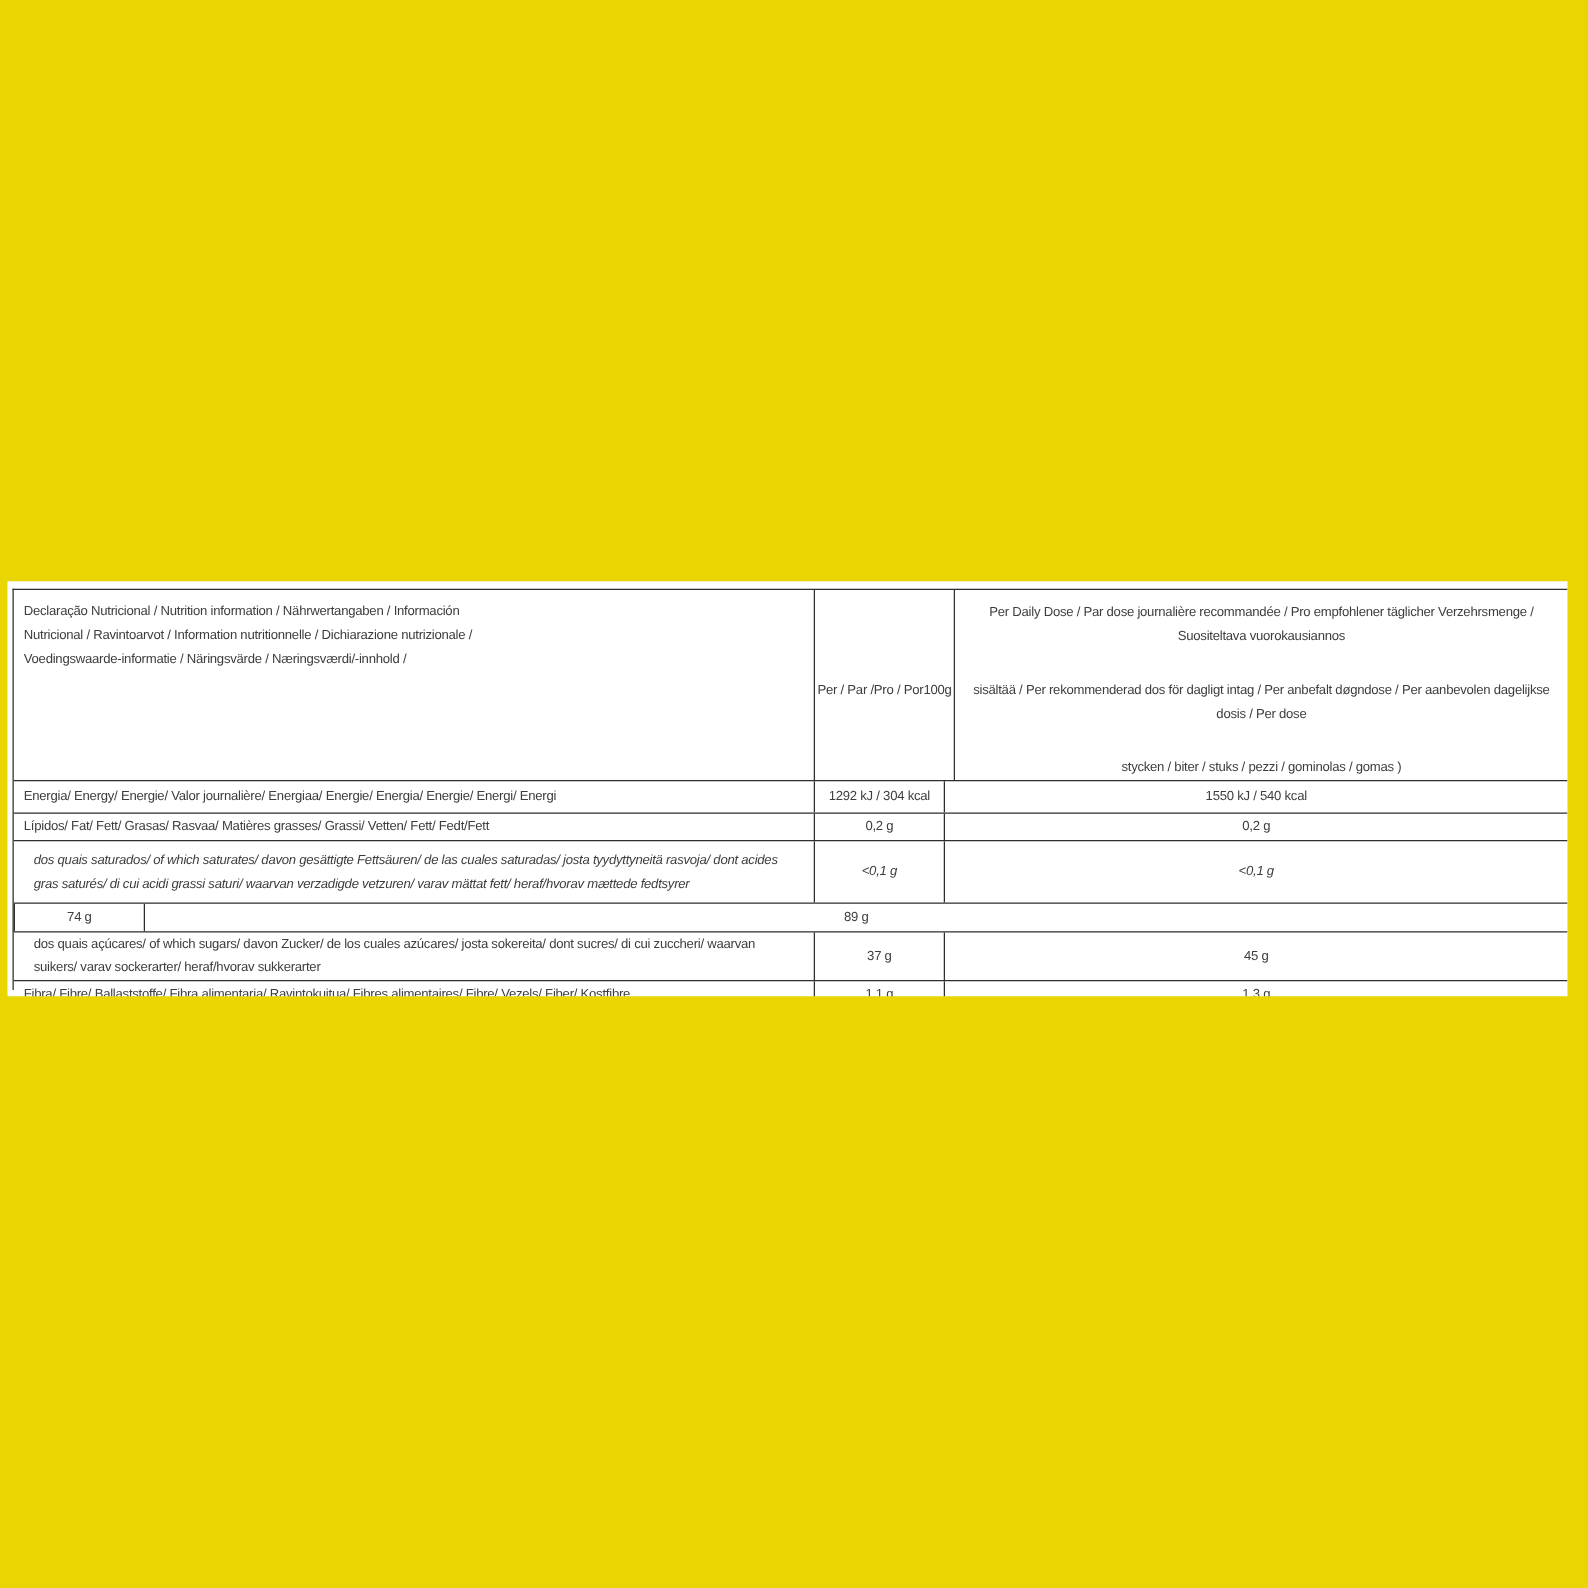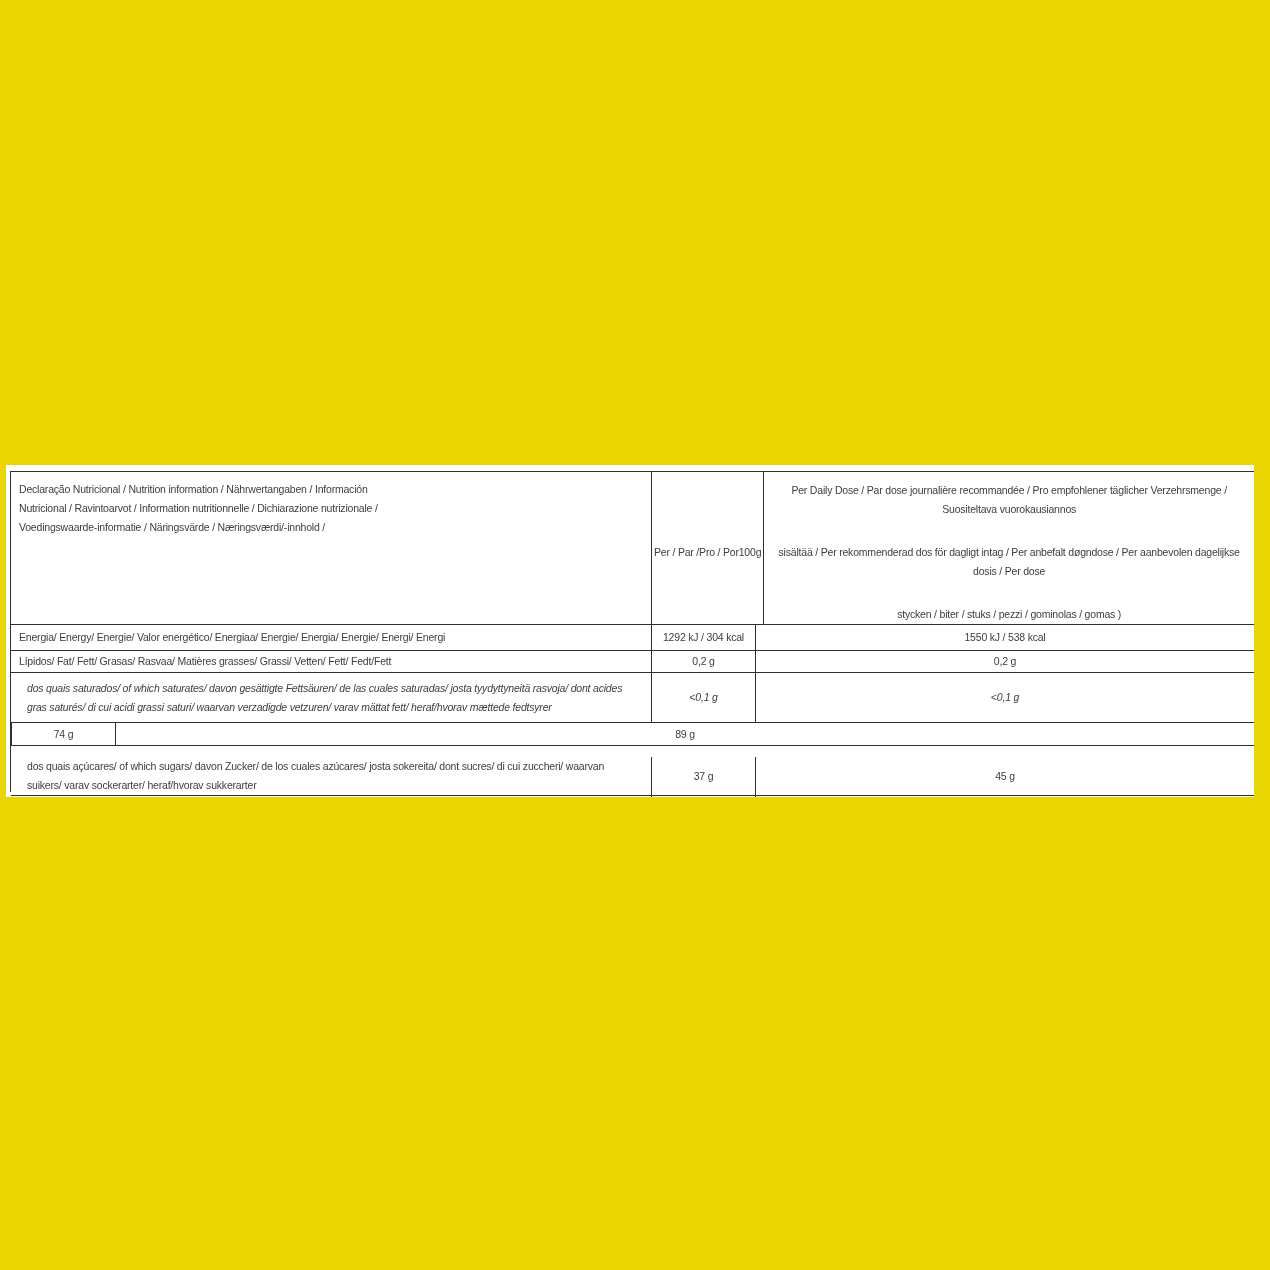--- a/index.html
+++ b/index.html
@@ -85,21 +85,21 @@
   }
   .header-row .c3 {
     justify-content: flex-start;
     padding-top: 9px;
     gap: 24px;
   }
   .r-energy   { min-height: 26px; }
   .r-fat      { min-height: 22px; }
   .r-sat      { min-height: 50px; font-style: italic; }
   .r-carb     { min-height: 23px; }
-  .r-sugars   { min-height: 28px; margin-top: 11px; }
+  .r-sugars   { min-height: 28px; }
   .r-fibre    { min-height: 21px; }
   .indent .c1 { padding-left: 16px; }
   .hdr-line { white-space: nowrap; }
 </style>
 </head>
 <body style="background: rgb(233, 213, 2);">
 
 <div class="panel">
   <div class="ntable">
 
@@ -115,23 +115,23 @@
         <div class="hdr-line">100g</div>
       </div>
       <div class="c3">
         <div>Per Daily Dose / Par dose journalière recommandée / Pro empfohlener täglicher Verzehrsmenge / Suositeltava vuorokausiannos</div>
         <div>sisältää / Per rekommenderad dos för dagligt intag / Per anbefalt døgndose / Per aanbevolen dagelijkse dosis / Per dose</div>
         <div>stycken / biter / stuks / pezzi / gominolas / gomas )</div>
       </div>
     </div>
 
     <div class="trow r-energy">
-      <div class="c1">Energia/ Energy/ Energie/ Valor energético/ Energiaa/ Energie/ Energia/ Energie/ Energi/ Energi</div>
+      <div class="c1">Energia/ Energy/ Energie/ Valor journalière/ Energiaa/ Energie/ Energia/ Energie/ Energi/ Energi</div>
       <div class="c2">1292 kJ / 304 kcal</div>
-      <div class="c3">1550 kJ / 538 kcal</div>
+      <div class="c3">1550 kJ / 540 kcal</div>
     </div>
 
     <div class="trow r-fat">
       <div class="c1">Lípidos/ Fat/ Fett/ Grasas/ Rasvaa/ Matières grasses/ Grassi/ Vetten/ Fett/ Fedt/Fett</div>
       <div class="c2">0,2 g</div>
       <div class="c3">0,2 g</div>
     </div>
 
     <div class="trow r-sat indent">
       <div class="c1">dos quais saturados/ of which saturates/ davon gesättigte Fettsäuren/ de las cuales saturadas/ josta tyydyttyneitä rasvoja/ dont acides gras saturés/ di cui acidi grassi saturi/ waarvan verzadigde vetzuren/ varav mättat fett/ heraf/hvorav mættede fedtsyrer</div>

